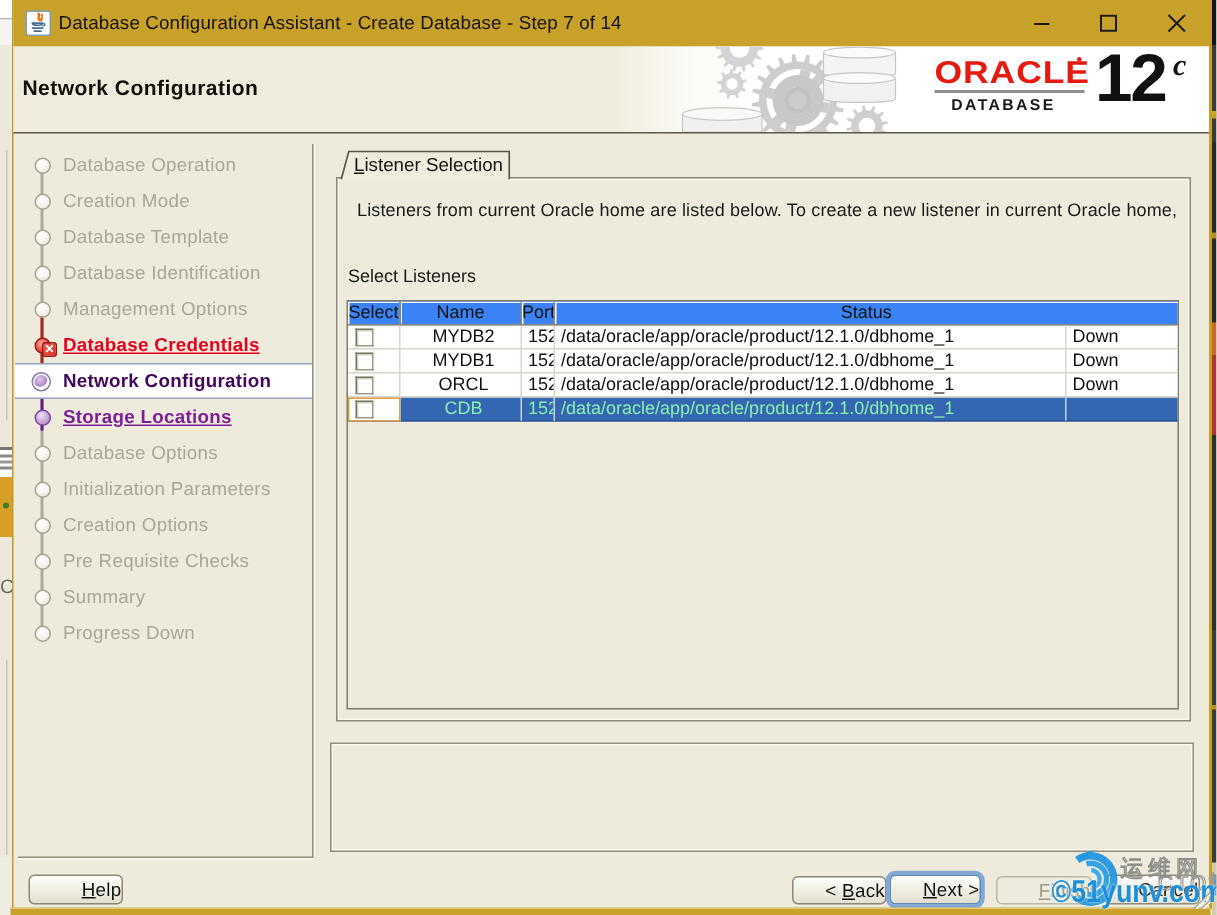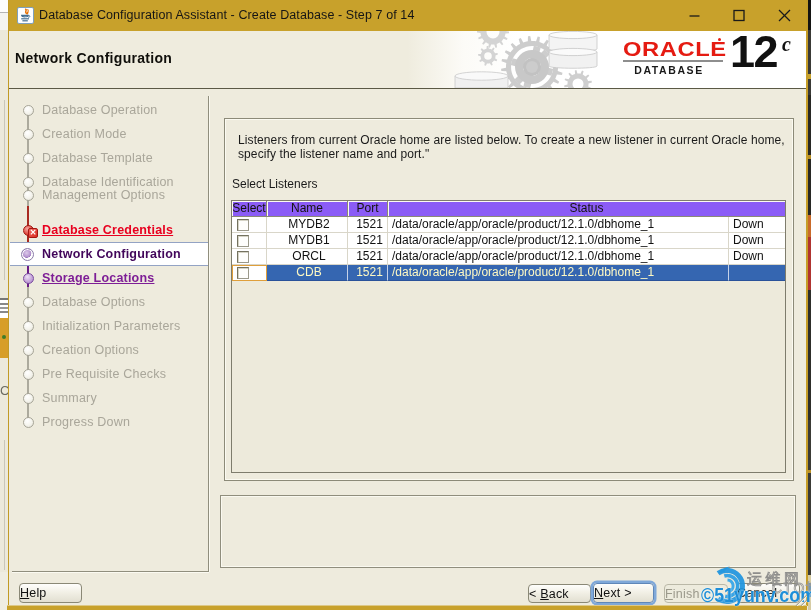--- a/index.html
+++ b/index.html
@@ -66,46 +66,46 @@
 .tab { position:absolute; left:214px; top:100px; width:122px; height:19px; }
 .tab-label { position:absolute; left:13px; top:3px; font-size:12.5px; color:#141414; }
 .instr { position:absolute; left:229px; font-size:12px; color:#1A1A1A; white-space:nowrap; letter-spacing:0.1px; }
 .instr-1 { top:133px; } .instr-2 { top:146.5px; }
 .select-label { position:absolute; left:223px; top:177px; font-size:12px; color:#1A1A1A; }
 
 
 .listener-table { position:absolute; left:222px; top:200px; width:555px; height:273px;
   border:1px solid #7E7C6C; background:#EDEADB; }
 .t-row { display:flex; height:16px; }
-.t-head { background:#8b5cf6; }
+.t-head { background:#3b82f6; }
 .th-cell { height:16px; border-right:1px solid #8B8977; border-bottom:1px solid #8B8977;
   box-shadow:inset 1px 1px 0 #FCFBF3; font-size:12px; color:#14140F; text-align:center; line-height:15px; overflow:hidden; }
 .th-cell:last-child { border-right:none; }
 .t-body-row { background:#FFFFFF; }
 .td-cell { height:16px; border-right:1px solid #D9D6C9; border-bottom:1px solid #D9D6C9;
   font-size:12px; color:#111111; line-height:15px; white-space:nowrap; overflow:hidden; padding-left:4px; }
 .td-cell:last-child { border-right:none; }
-.col-select { width:35px; } .col-name { width:81px;text-align:center; } .col-port { width:40px;text-align:center; }
+.col-select { width:35px; } .col-name { width:81px;text-align:center; } .col-port { width:22px;text-align:center; }
 .col-home { width:341px; } .col-status { flex:1; }
 .td-cell.col-select { padding-left:0; position:relative; }
 .checkbox { position:absolute; left:5px; top:1.5px; width:12px; height:12px; background:#FEFEFC;
   border:1px solid #9B998A; border-top-color:#74725F; border-left-color:#74725F;
   box-shadow:inset 1px 1px 0 #D6D4C6; }
 .t-body-row.highlighted { background:#3566B1; }
-.t-body-row.highlighted .td-cell { color:#fef9c3; border-right-color:#C5D2E8; border-bottom-color:#2A529A; }
+.t-body-row.highlighted .td-cell { color:#86efac; border-right-color:#C5D2E8; border-bottom-color:#2A529A; }
 .t-body-row.highlighted .td-cell.col-select { background:#FFFFFF; outline:1.5px solid #DF9F3B; outline-offset:-1.5px; }
 
 
 .lower-box { position:absolute; left:211px; top:495px; width:576px; height:73px;
   border:1px solid #908E7D; box-shadow:inset 0 0 0 1px #FAF9F0; }
 
 
 .btn { position:absolute; height:20px; border:1px solid #8A8876; border-radius:4px;
   background:linear-gradient(180deg,#FEFEFC 0%,#F2F0E6 45%,#E2DFD1 100%);
-  font-size:12.5px; color:#111111; text-align:left; line-height:18px; letter-spacing:0.2px; }
+  font-size:12.5px; color:#111111; text-align:right; line-height:18px; letter-spacing:0.2px; }
 .btn u, .tab-label u, .step-label u { text-decoration:underline; text-underline-offset:1px; }
 .btn-help { left:10px; top:583px; width:63px; }
 .btn-back { left:519px; top:584px; width:63px; height:19px; }
 .btn-next { left:584px; top:583px; width:61px; height:20px; box-shadow:0 0 0 2.5px #7FA8D9; border-color:#5F87B8; }
 .btn-finish { left:655px; top:583.5px; width:64px; height:19px; background:#EDEBDD; border-color:#BAB8A7; color:#9B998B; }
 .btn-cancel { left:727px; top:582.5px; width:64px; height:20px; }
 
 
 .watermark { position:absolute; left:0; top:0; width:811px; height:610px; pointer-events:none; }
 .wm-site { position:absolute; left:747px; top:570px; font-size:15px; color:rgba(255,255,255,0.2);
@@ -243,21 +243,21 @@
             <div class="step-label">Creation Mode</div>
           </div>
           <div class="step-item pending" style="top: 57px;">
             <div class="step-dot"></div>
             <div class="step-label">Database Template</div>
           </div>
           <div class="step-item pending" style="top: 81px;">
             <div class="step-dot"></div>
             <div class="step-label">Database Identification</div>
           </div>
-          <div class="step-item pending" style="top: 94px;">
+          <div class="step-item pending" style="top: 105px;">
             <div class="step-dot"></div>
             <div class="step-label">Management Options</div>
           </div>
           <div class="step-item error" style="top: 129px;">
             <div class="step-dot"></div>
             <div class="err-x">✕</div>
             <div class="step-label">Database Credentials</div>
           </div>
           <div class="step-item current" style="top: 153px;">
             <div class="step-dot"></div>
@@ -290,22 +290,28 @@
           <div class="step-item pending" style="top: 321px;">
             <div class="step-dot"></div>
             <div class="step-label">Progress Down</div>
           </div>
         </div>
       <div class="sidebar-vline"></div>
       <div class="sidebar-hline"></div>
     </div>
 
     <div class="tab-panel"></div>
+    <div class="tab">
+      <svg width="122" height="20" viewBox="0 0 122 20" style="position:absolute;left:0;top:0;">
+        <path d="M1,20 L4.5,20 L9.5,1 L116.5,1 L116.5,20" fill="#EFECDD"></path>
+        <path d="M4.5,19.5 L9.5,1 L116.5,1 L116.5,19.5" fill="none" stroke="#55544A" stroke-width="1.1"></path>
+      </svg>
+      <div class="tab-label"><u>L</u>istener Selection</div>
+    </div>
     <div class="instr instr-1">Listeners from current Oracle home are listed below. To create a new listener in current Oracle home,</div>
-    <div class="instr instr-2">specify the listener name and port."</div>
     <div class="select-label">Select Listeners</div>
 
     <div class="listener-table">
       <div class="t-row t-head" id="table-head">
           <div class="th-cell col-select">Select</div>
           <div class="th-cell col-name">Name</div>
           <div class="th-cell col-port">Port</div>
           <div class="th-cell col-status">Status</div>
         </div>
       <div id="table-body">

